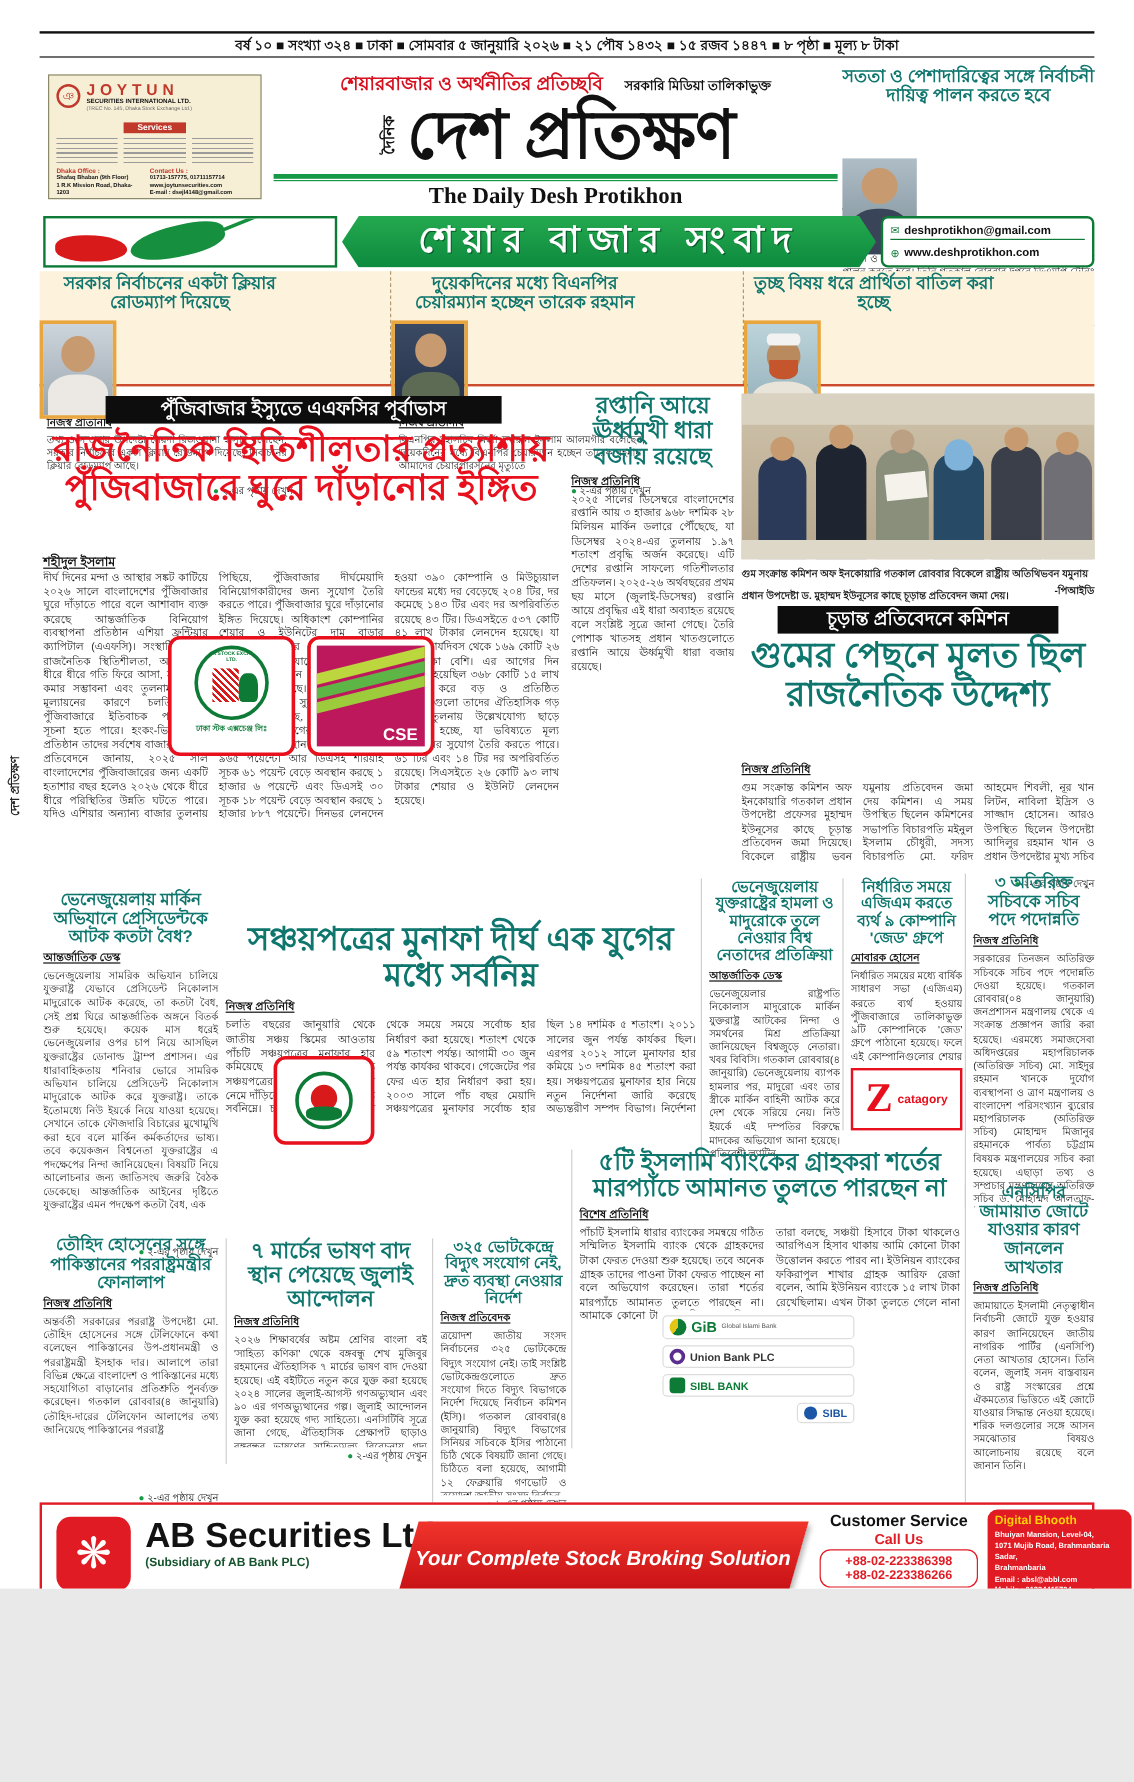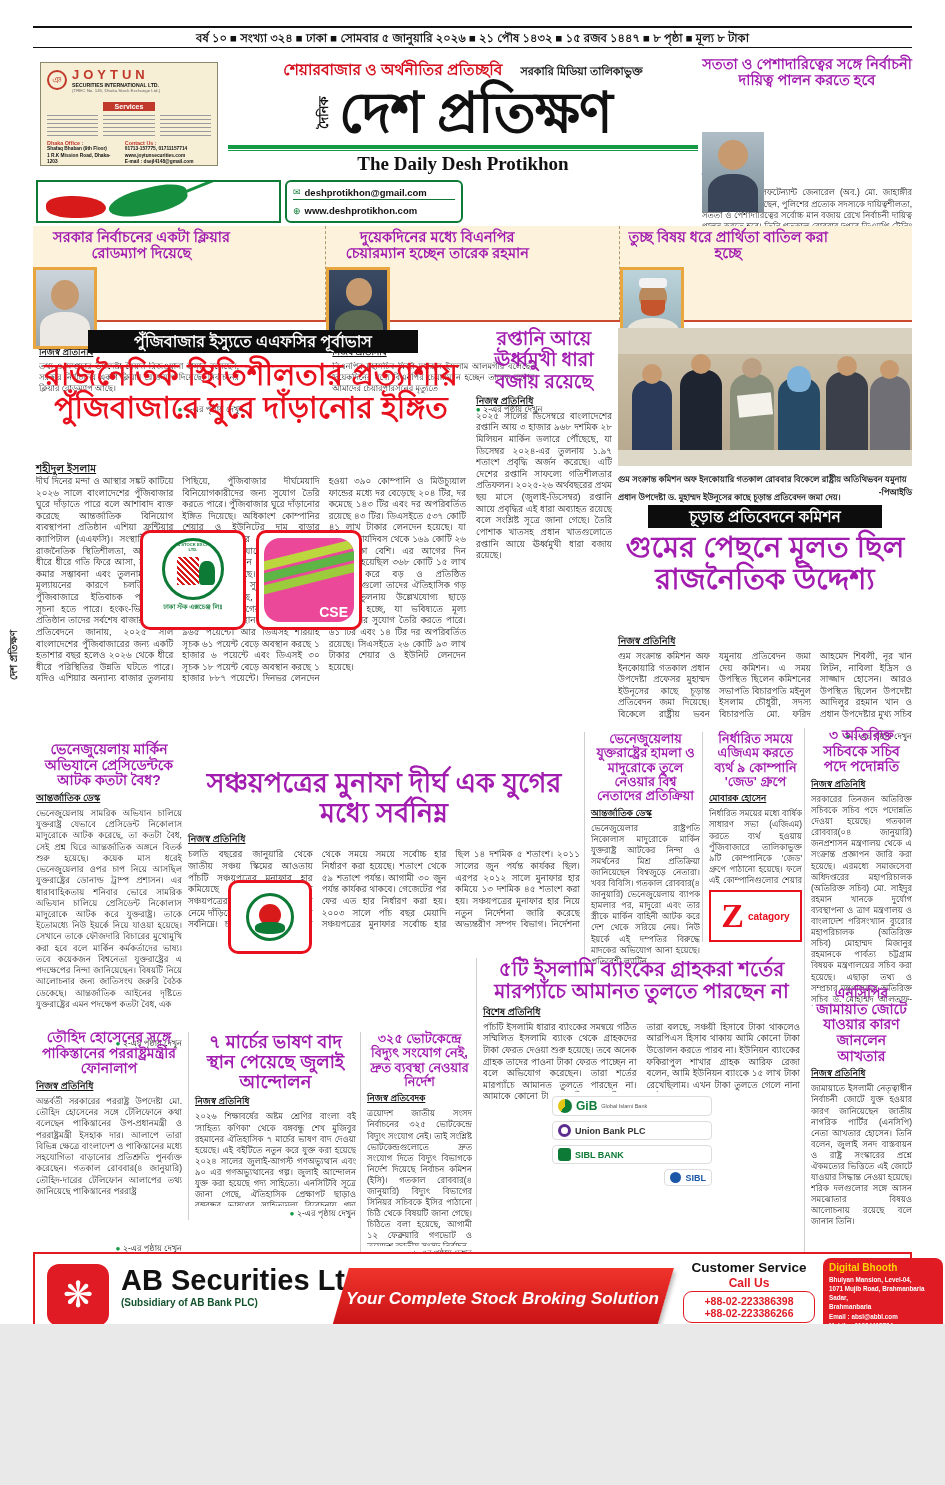--- a/index.html
+++ b/index.html
@@ -6,21 +6,21 @@
 html,body{background:#e9e9e9}
 .page{position:relative;width:945px;height:1324px;margin:0 auto;background:#fff;font-family:"Liberation Sans",sans-serif;color:#111;overflow:hidden}
 .abs{position:absolute}
 .b{font-weight:bold}
 .ctr{text-align:center}
 .body-t{font-size:8.8px;line-height:1.32;text-align:justify;color:#1c1c1c;overflow:hidden}
 .c3{column-count:3;column-gap:9px}
 .c2{column-count:2;column-gap:10px}
 .kick{background:#0d0d0d;color:#fff;text-align:center;font-weight:bold}
 .hl-r{color:#e8101d;font-weight:bold;text-align:center;line-height:1.1}
-.hl-k{color:#a21caf;font-weight:bold;text-align:center;line-height:1.12}
+.hl-k{color:#0f766e;font-weight:bold;text-align:center;line-height:1.12}
 .by{font-weight:bold;font-size:9.3px;text-decoration:underline;color:#111;display:block;margin:2px 0}
 .cont{font-size:8.2px;text-align:right;color:#111;margin-top:1px}
 .cont::before{content:"● ";color:#169a46}
 .ph{position:relative;overflow:hidden;background:linear-gradient(#aebdc6,#7e8f99)}
 .phead{position:absolute;border-radius:50%;background:#c79b6f}
 .pbod{position:absolute;bottom:0;border-radius:45% 45% 0 0;background:#2e3744}
 .frame-o{border:3px solid #e9a63f}
 .prel{white-space:pre-line}
 .rl{border-left:1px solid #cfcfcf;padding-left:6px}
 .rule{background:#111}
@@ -96,20 +96,23 @@
     <div class="body-t" style="height:80px;font-size:8.4px">স্বরাষ্ট্র উপদেষ্টা লেফটেন্যান্ট জেনারেল (অব.) মো. জাহাঙ্গীর আলম চৌধুরী বলেছেন, পুলিশের প্রত্যেক সদস্যকে দায়িত্বশীলতা, সততা ও পেশাদারিত্বের সর্বোচ্চ মান বজায় রেখে নির্বাচনী দায়িত্ব পালন করতে হবে। তিনি গতকাল রোববার দুপুরে ডিএমপি ট্রেনিং একাডেমি রাজারবাগে নির্বাচনী</div>
     <div class="cont">২-এর পৃষ্ঠায় দেখুন</div>
   </div>
 
   <div class="abs" style="left:36px;top:180px;width:876px;height:43px;display:flex;gap:4px">
     <div style="width:245px;border:2px solid #0d7a36;background:#fff;position:relative;overflow:hidden">
       <span class="abs" style="left:8px;top:14px;width:60px;height:22px;background:#d81a1a;border-radius:40% 55% 45% 45%"></span>
       <span class="abs" style="left:70px;top:6px;width:80px;height:26px;background:#16903f;border-radius:55% 40% 45% 50%;transform:rotate(-12deg)"></span>
       <span class="abs" style="left:140px;top:2px;width:46px;height:3px;background:#16903f;transform:rotate(-22deg)"></span>
     </div>
+    <div style="flex:1;background:linear-gradient(#25a94f,#0c8a3e);clip-path:polygon(0 50%,14px 0,calc(100% - 14px) 0,100% 50%,calc(100% - 14px) 100%,14px 100%);display:flex;align-items:center;justify-content:center">
+      <span class="b" style="color:#fff;font-size:30px;letter-spacing:7px;text-shadow:1px 1px 0 #065c27">শেয়ার বাজার সংবাদ</span>
+    </div>
     <div style="width:178px;border:2px solid #0d7a36;border-radius:6px;background:#fff;padding:2px 6px;display:flex;flex-direction:column;justify-content:space-around">
       <div style="display:flex;align-items:center;gap:4px;border-bottom:1px solid #0d7a36;padding-bottom:1px">
         <span style="color:#0d7a36;font-size:9px">✉</span>
         <span class="b" style="font-size:9.5px">deshprotikhon@gmail.com</span>
       </div>
       <div style="display:flex;align-items:center;gap:4px">
         <span style="color:#0d7a36;font-size:9px">⊕</span>
         <span class="b" style="font-size:9.5px">www.deshprotikhon.com</span>
       </div>
     </div>
@@ -160,21 +163,21 @@
   <div class="abs" style="left:140px;top:530px;width:106px;height:100px;border:3px solid #e8101d;border-radius:10px;background:#fff;padding:3px;text-align:center">
     <div style="width:62px;height:62px;margin:2px auto 0;border:3px solid #0d7a36;border-radius:50%;position:relative;overflow:hidden">
       <span class="abs" style="left:12px;top:16px;width:22px;height:28px;background:repeating-linear-gradient(45deg,#d81a1a 0 2px,#fff 2px 4px)"></span>
       <span class="abs" style="left:34px;top:20px;width:16px;height:24px;background:#0d7a36;border-radius:40% 40% 20% 20%"></span>
       <span class="abs b" style="left:0;top:1px;width:100%;font-size:4.2px;color:#0d7a36">DHAKA STOCK EXCHANGE LTD.</span>
     </div>
     <div class="b" style="font-size:6.5px;color:#0d7a36;margin-top:2px">ঢাকা স্টক এক্সচেঞ্জ লিঃ</div>
   </div>
 
   <div class="abs" style="left:256px;top:530px;width:106px;height:100px;border:3px solid #e8101d;border-radius:10px;background:#fff;padding:5px">
-    <div style="width:100%;height:100%;background:#ec4899;border-radius:16px;position:relative;overflow:hidden">
+    <div style="width:100%;height:100%;background:#be185d;border-radius:0;position:relative;overflow:hidden">
       <span class="abs" style="left:-8px;top:12px;width:120%;height:9px;background:#bcd63e;transform:rotate(-14deg)"></span>
       <span class="abs" style="left:-8px;top:24px;width:120%;height:9px;background:#5cb544;transform:rotate(-14deg)"></span>
       <span class="abs" style="left:-8px;top:36px;width:120%;height:9px;background:#9ccb3b;transform:rotate(-14deg)"></span>
       <span class="abs b" style="right:6px;bottom:2px;color:#fff;font-size:14px">CSE</span>
     </div>
   </div>
 
   <div class="abs" style="left:476px;top:328px;width:136px">
     <div class="hl-k" style="font-size:19px">রপ্তানি আয়ে ঊর্ধ্বমুখী ধারা বজায় রয়েছে</div>
     <span class="by">নিজস্ব প্রতিনিধি</span>

